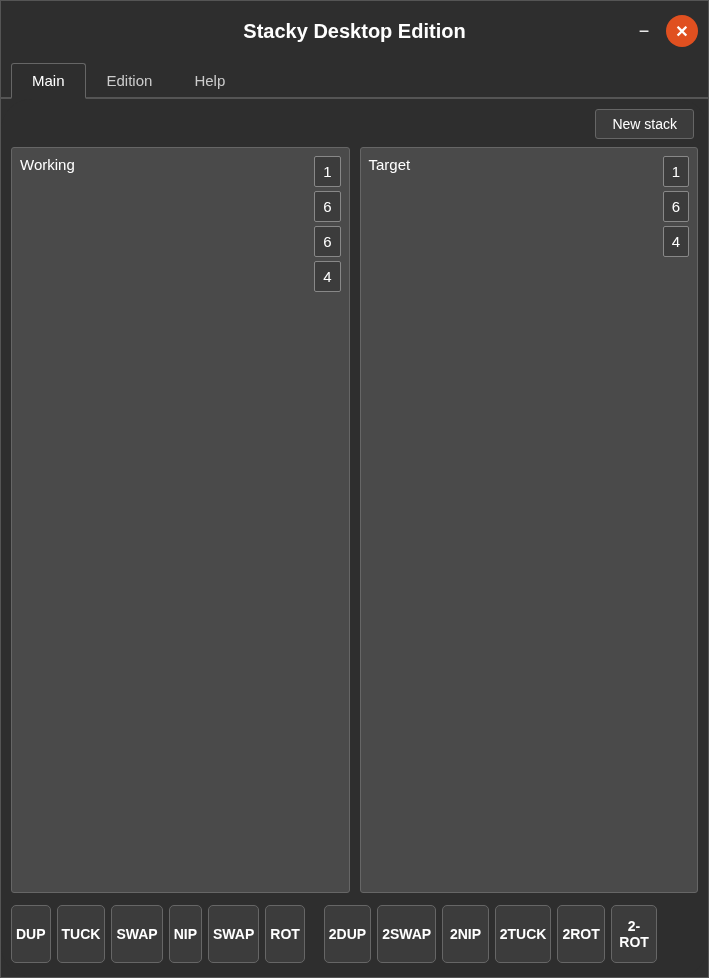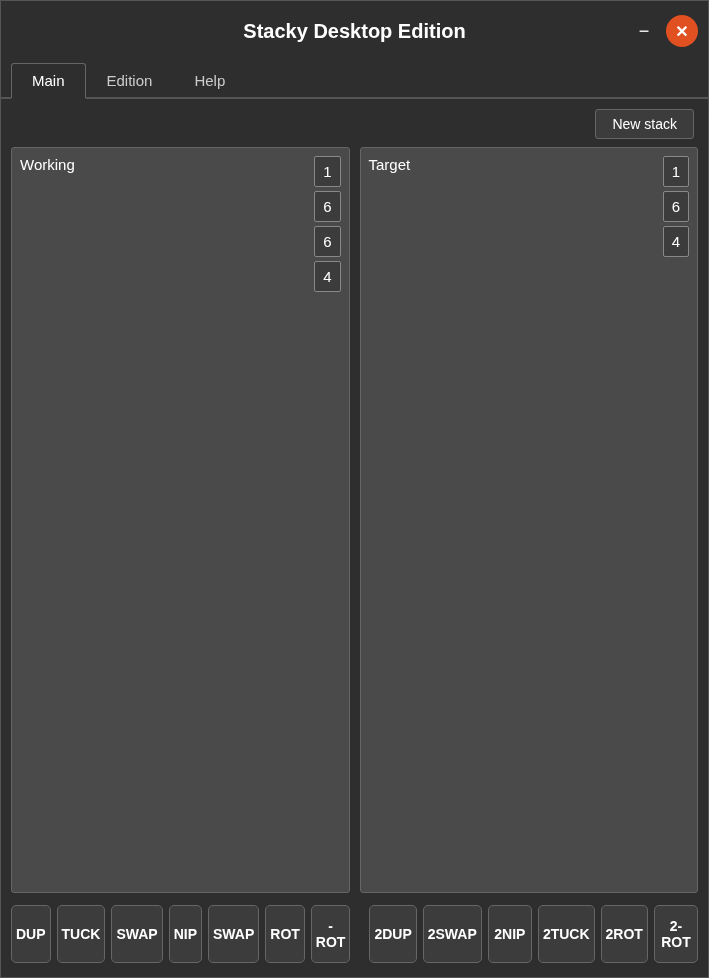--- a/index.html
+++ b/index.html
@@ -259,21 +259,20 @@
 
     <div class="ops-section">
 
       <div class="ops-row">
         <button class="op-btn">DUP</button>
         <button class="op-btn">TUCK</button>
         <button class="op-btn">SWAP</button>
         <button class="op-btn">NIP</button>
         <button class="op-btn">SWAP</button>
         <button class="op-btn">ROT</button>
-        <button class="op-btn">-ROT</button>
       </div>
 
       <div class="ops-row">
         <button class="op-btn">2DUP</button>
         <button class="op-btn">2SWAP</button>
         <button class="op-btn">2NIP</button>
         <button class="op-btn">2TUCK</button>
         <button class="op-btn">2ROT</button>
         <button class="op-btn">2-ROT</button>
       </div>

